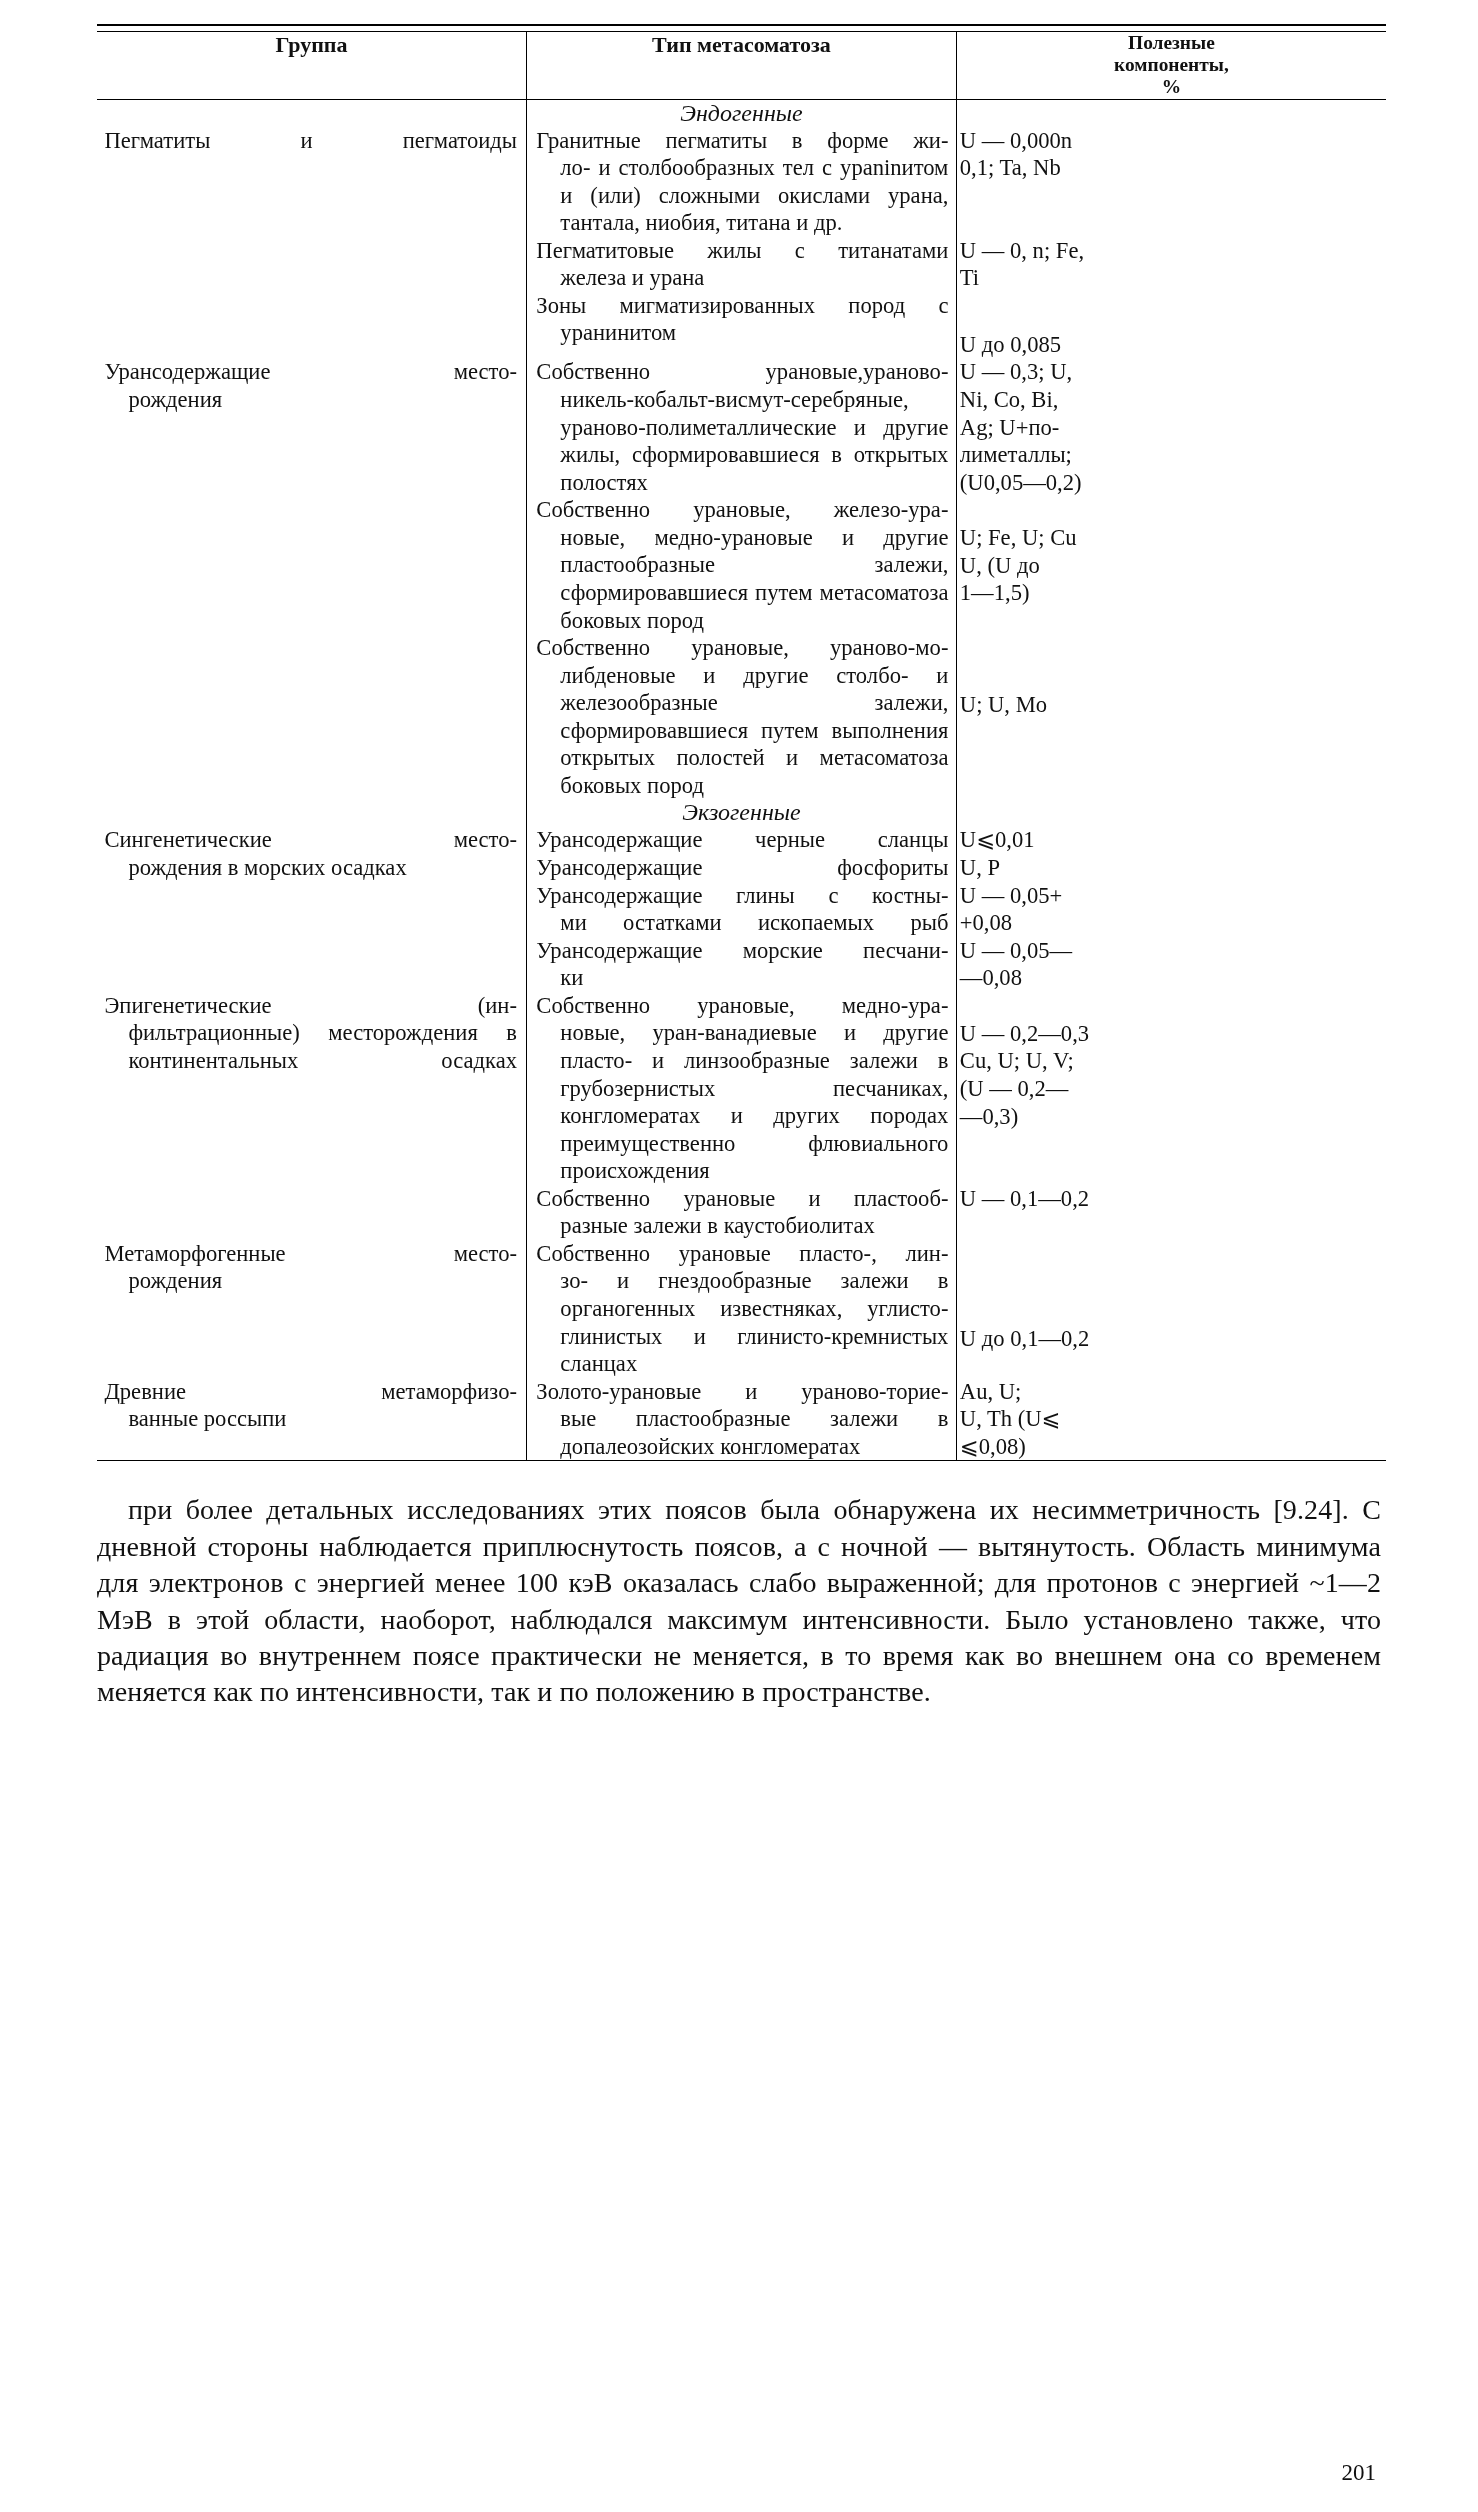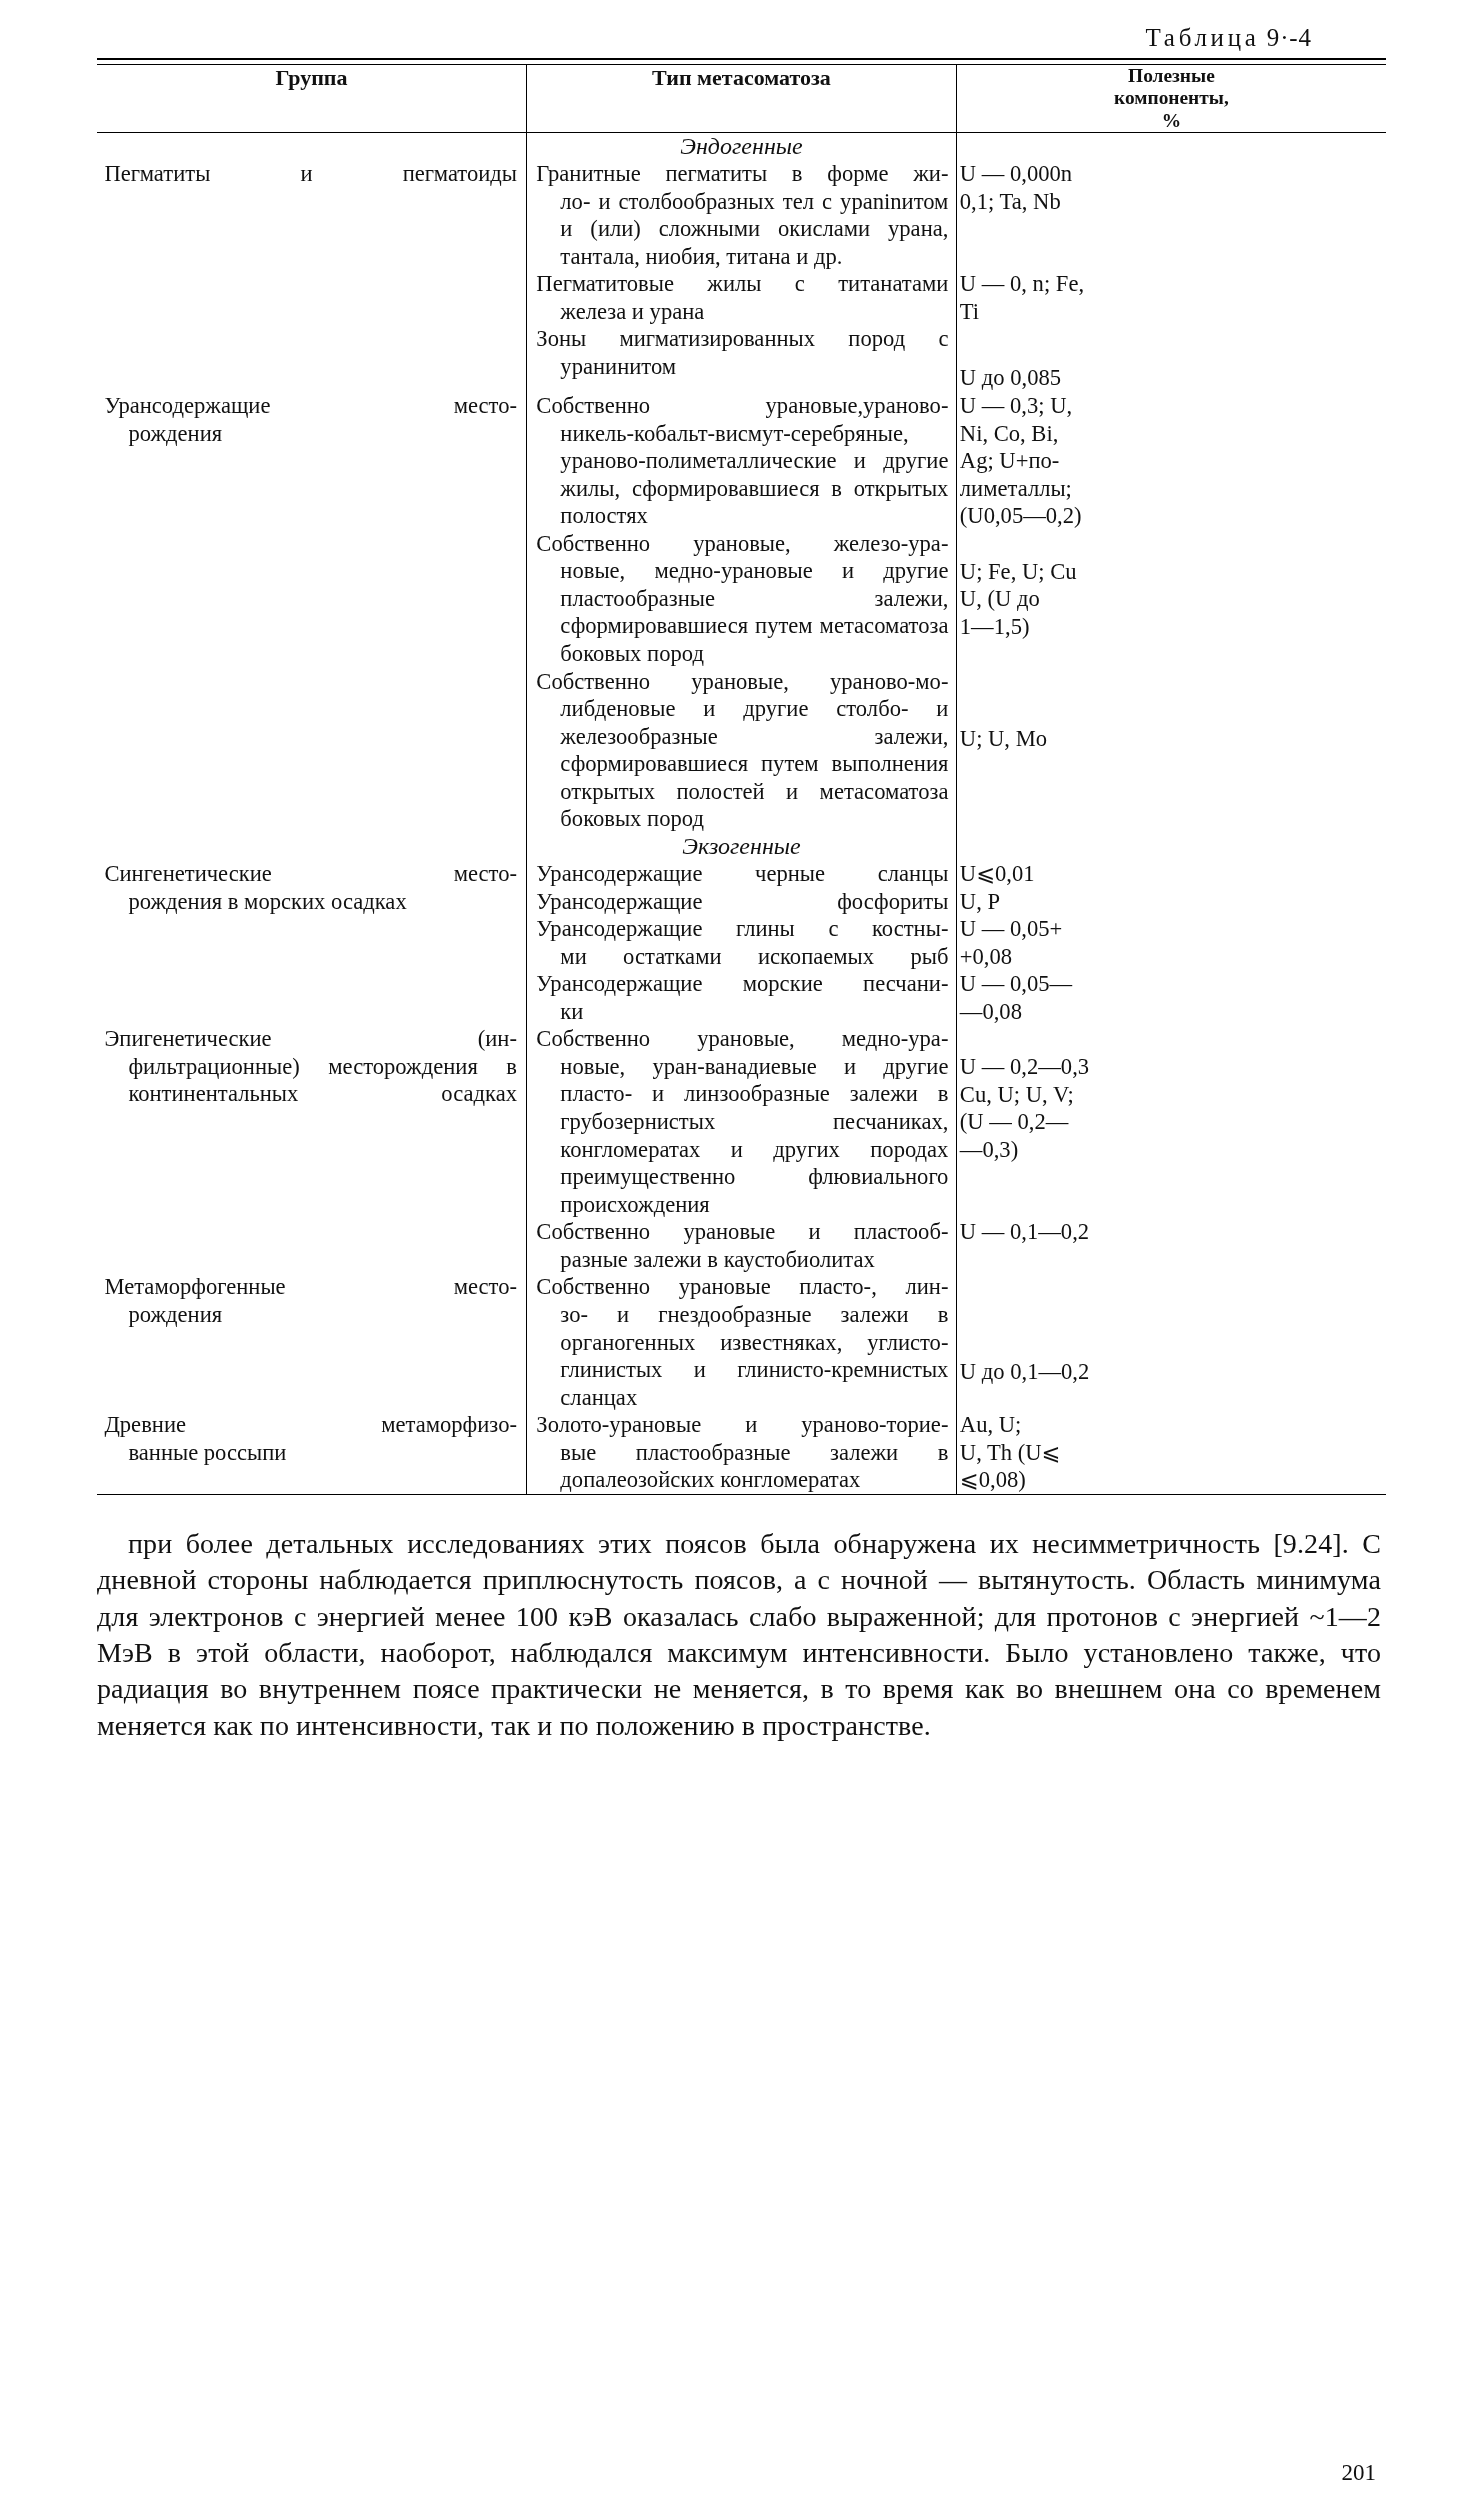--- a/index.html
+++ b/index.html
@@ -130,24 +130,20 @@
     bottom: 26px;
     font-size: 23px;
     margin-left: 30px;
   }
 </style>
 </head>
 <body>
 
 <div class="page">
 
-  <div class="table-number">
-    <span class="spaced">Таблица</span>
-    <span>9·-4</span>
-  </div>
 
 
   <table class="main">
     <tbody>
         <tr>
       <td class="dbl-top" colspan="3"></td>
     </tr>
     <tr class="head-row">
       <th class="c1">Группа</th>
       <th class="c2">Тип метасоматоза</th>

